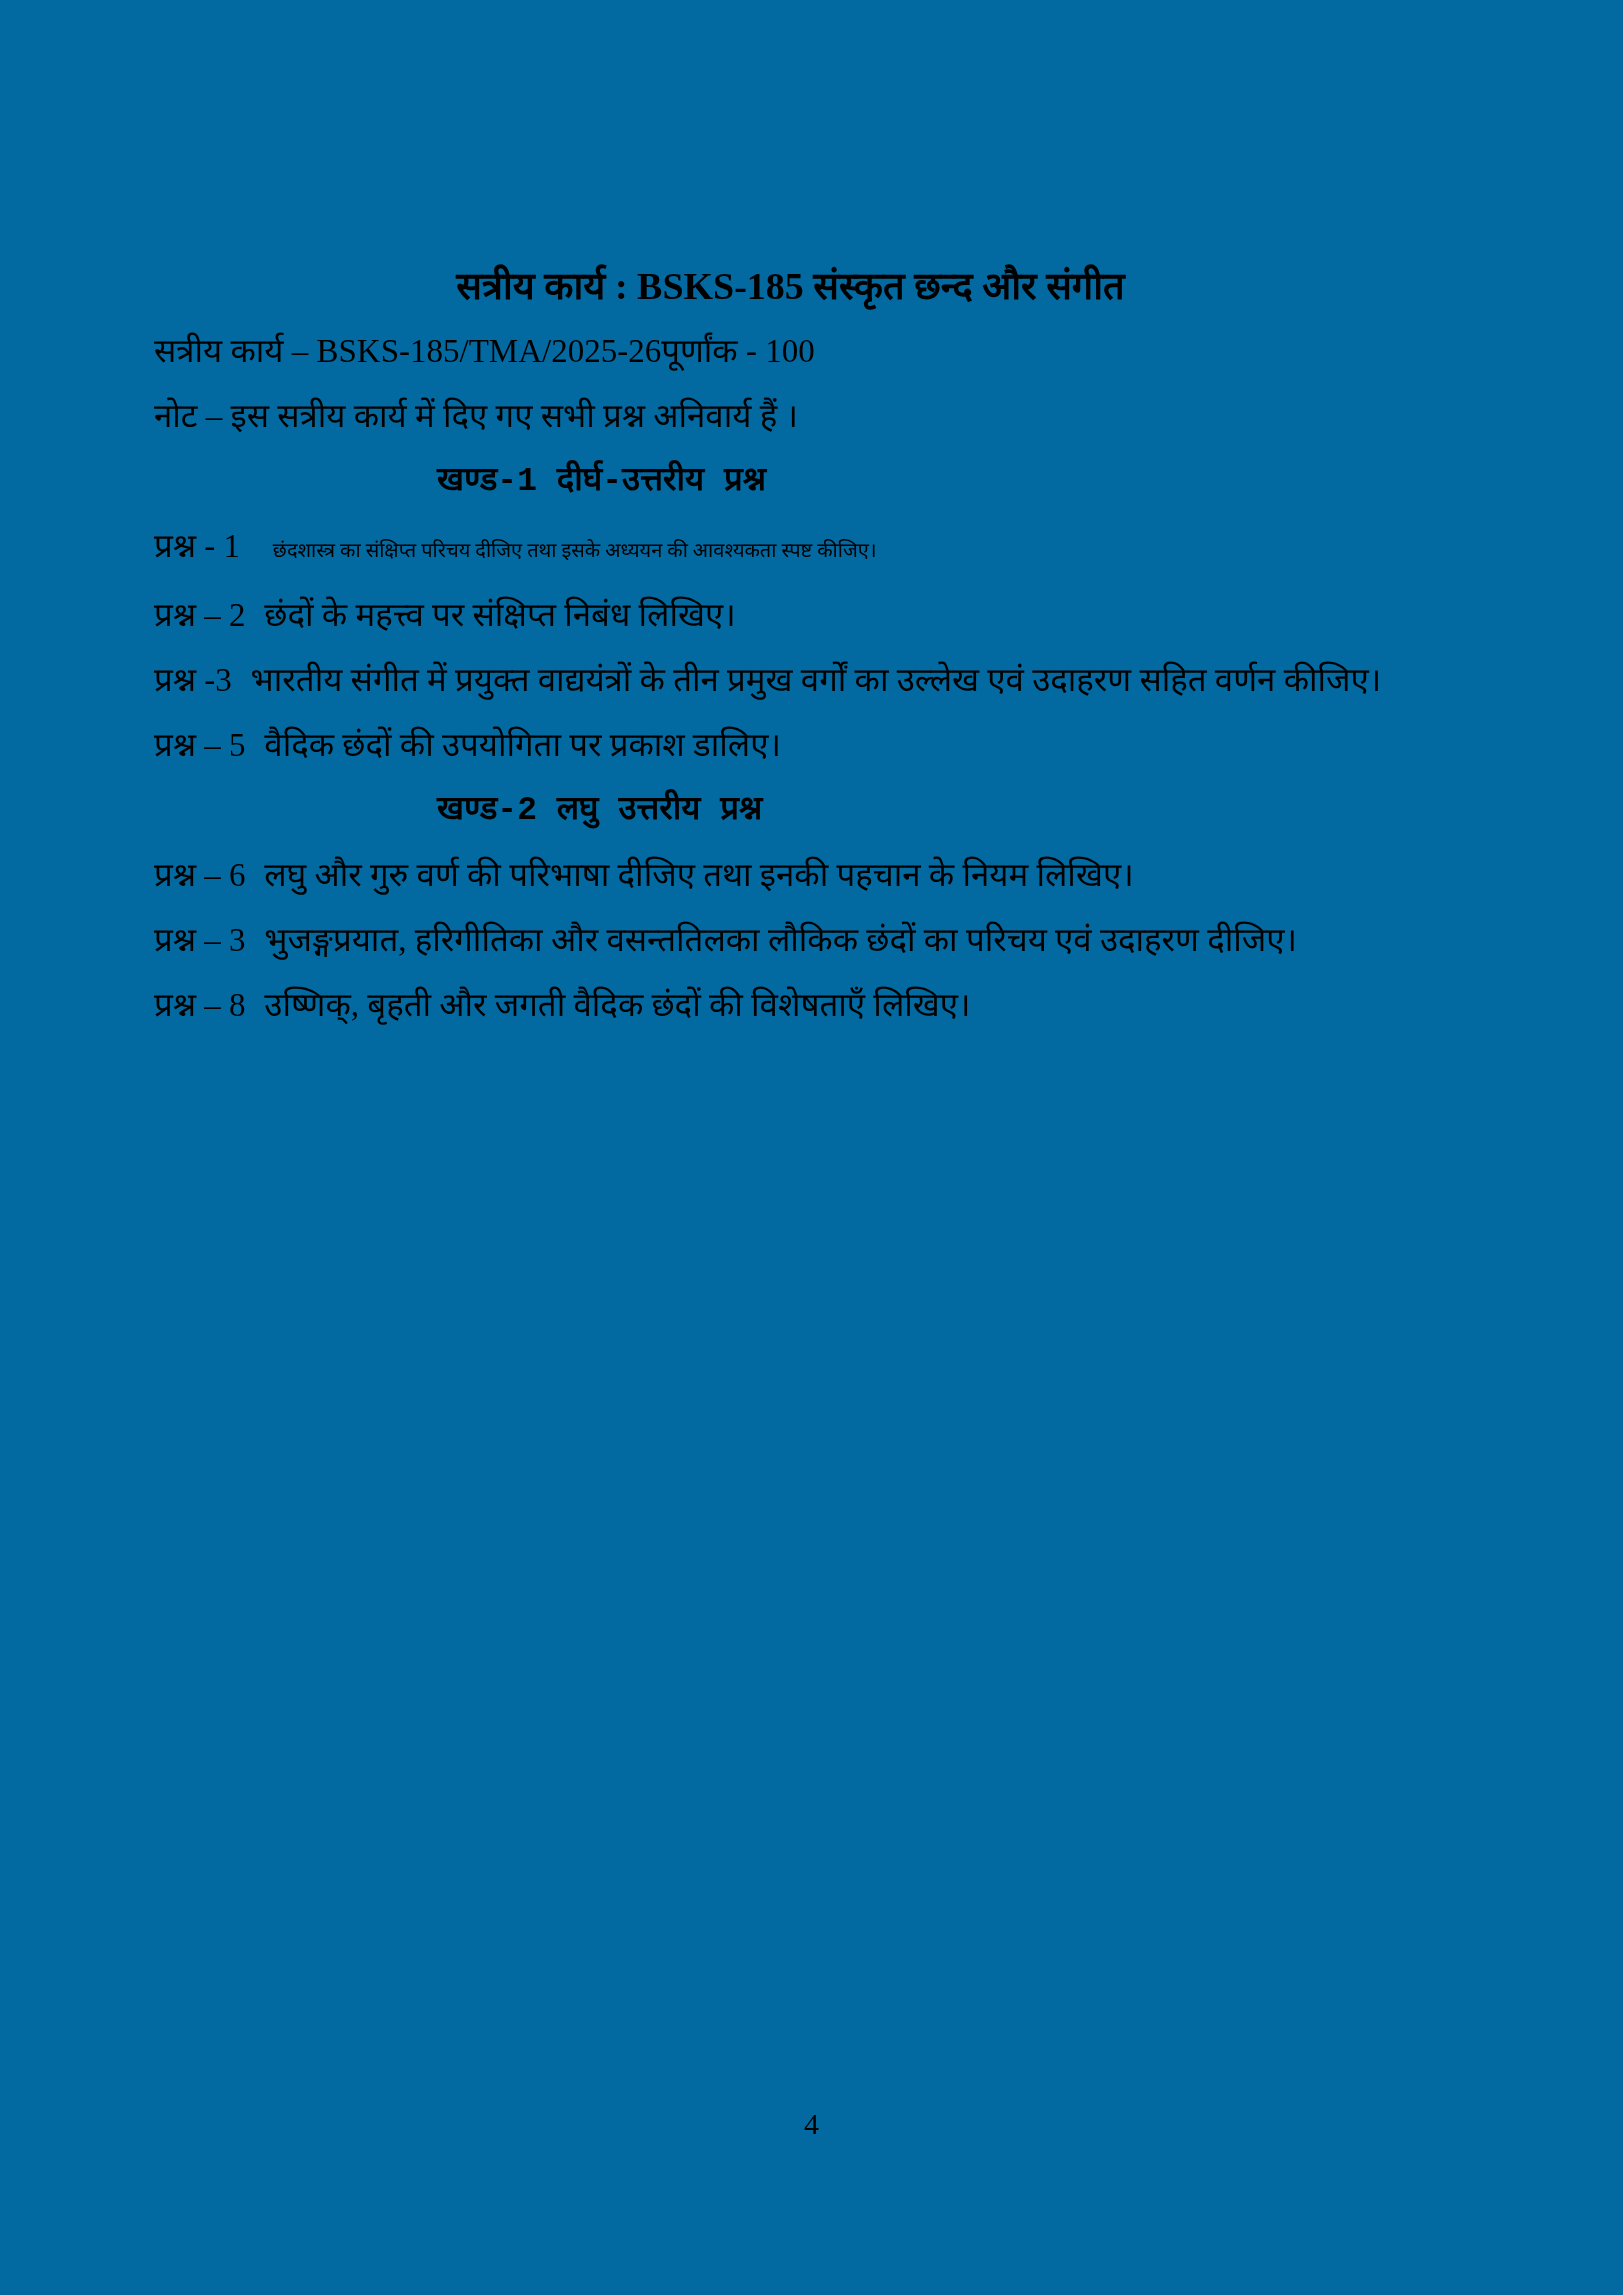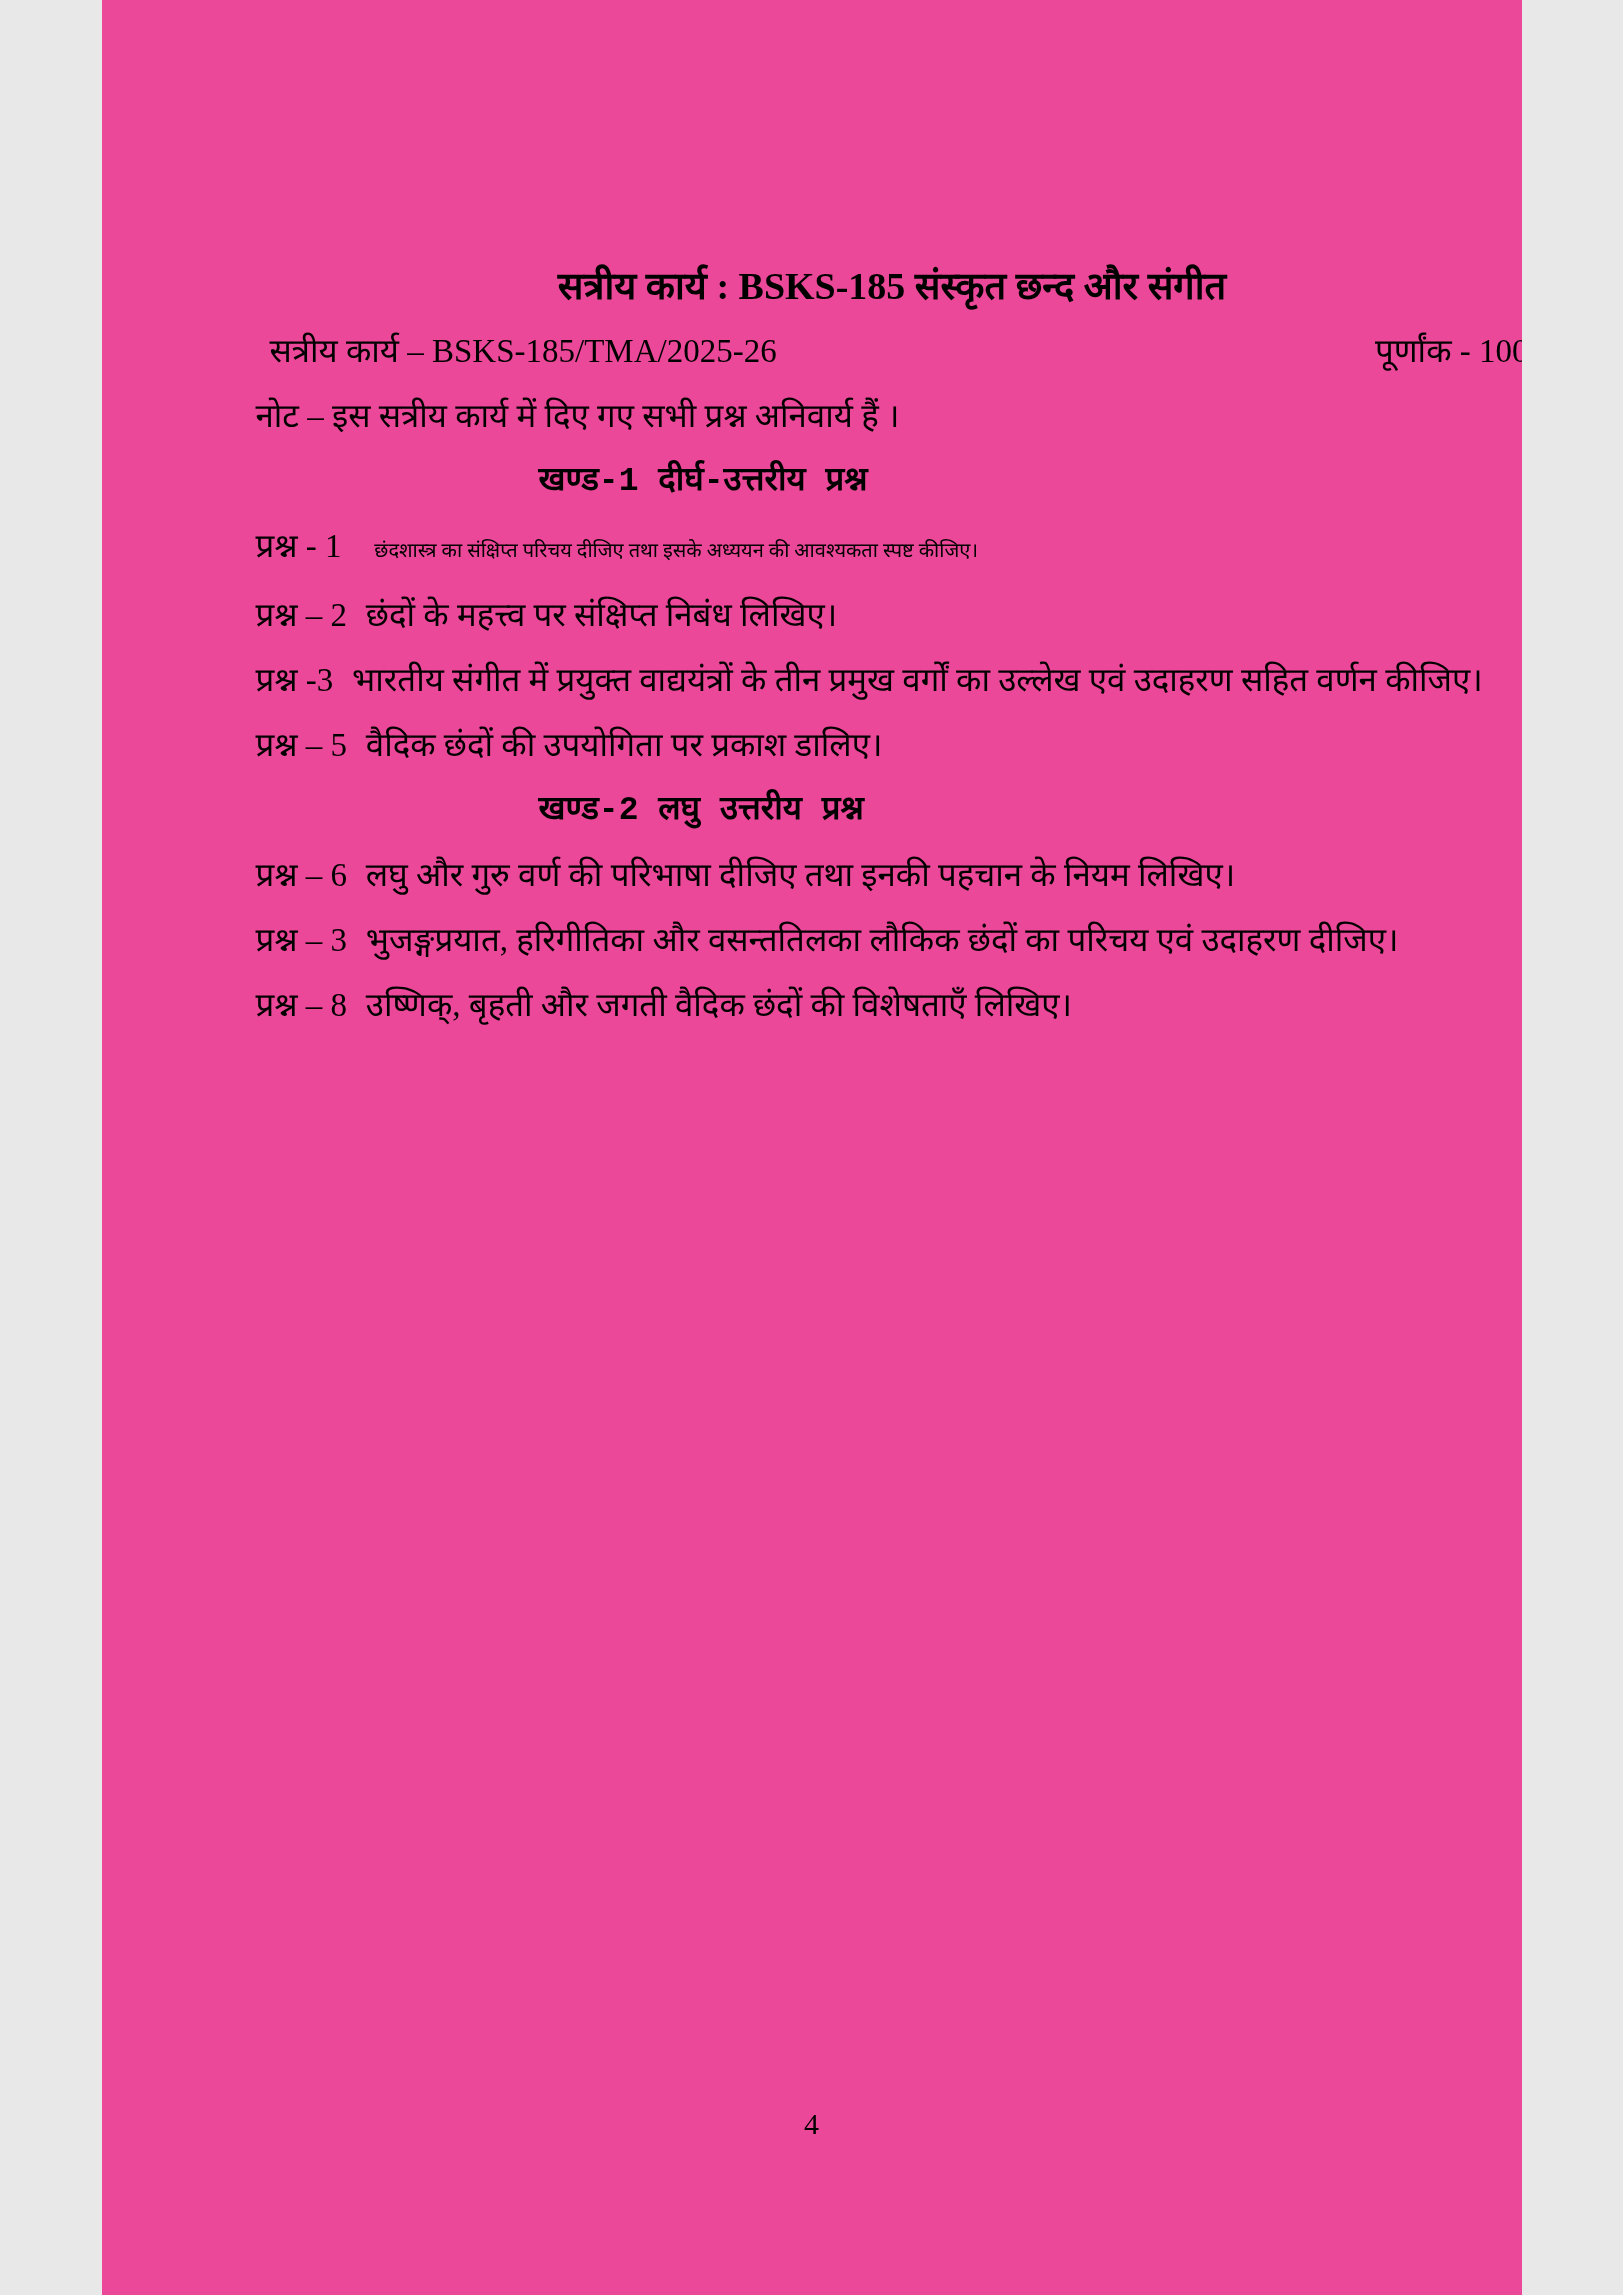--- a/index.html
+++ b/index.html
@@ -1,44 +1,43 @@
 <!DOCTYPE html>
 <html style="font-size:10.5px"><head>
 <meta charset="utf-8">
 <style>
   * { margin: 0; padding: 0; box-sizing: border-box; }
   html, body { background: #e8e8e8; }
   .page {
     position: relative;
-    width: 1420px;
+    width: 1623px;
     height: 2295px;
     margin: 0 auto;
-    background: #ec4899;
+    background: #0369a1;
     color: #000000;
     font-family: "Liberation Serif", "DejaVu Serif", serif;
     overflow: hidden;
   }
   .content {
     position: absolute;
     top: 254px;
     left: 154px;
     width: 1273px;
     font-size: 33px;
   }
   .row { line-height: 65px; }
   .title {
     text-align: center;
     font-weight: bold;
     font-size: 38px;
   }
   .meta {
     display: flex;
-    justify-content: space-between;
+    justify-content: flex-start;
     align-items: baseline;
-    margin-left: 14px;
   }
   .note { font-weight: normal; }
   .section-heading {
     font-weight: bold;
     padding-left: 283px;
     font-family: Liberation Mono, monospace;
   }
   .q-label { margin-right: 10.5px; white-space: nowrap; }
   .q-small .q-text { font-size: 20px; margin-left: 14px; }
   .page-number {

